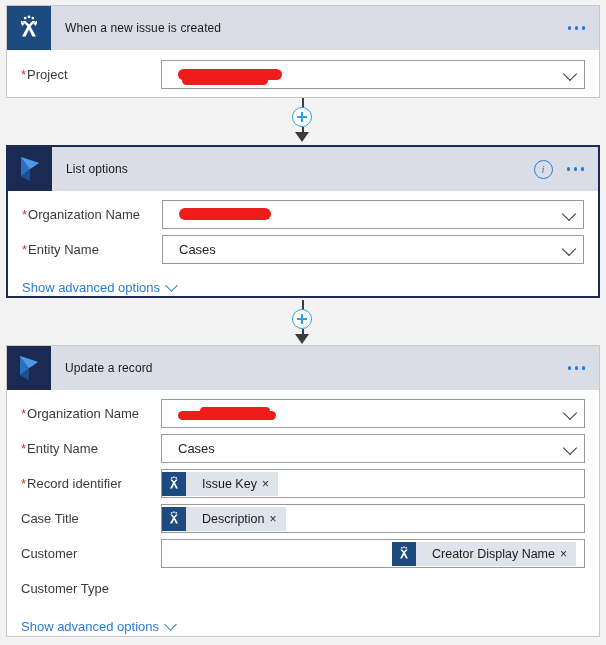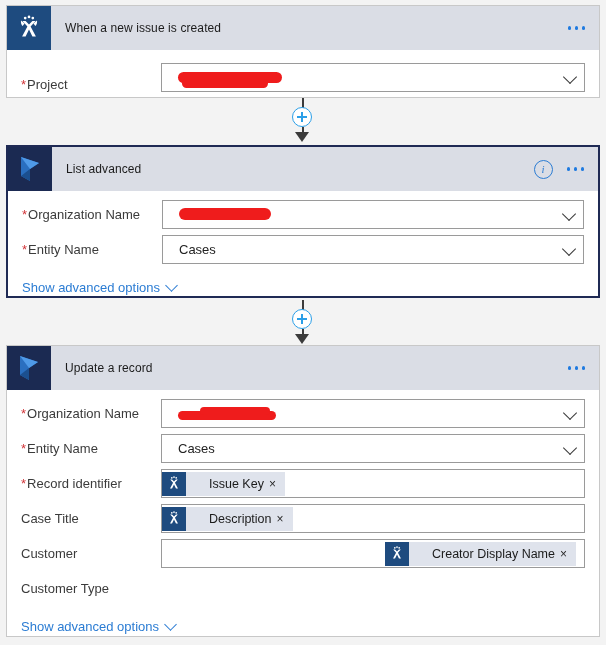--- a/index.html
+++ b/index.html
@@ -176,21 +176,21 @@
     height: 24px;
     flex: 0 0 24px;
     background: #1e4b7f;
     display: flex;
     align-items: center;
     justify-content: center;
   }
   .token-text {
     font-size: 12.5px;
     color: #1b1b1b;
-    padding: 0 5px 0 23px;
+    padding: 0 5px 0 16px;
     white-space: nowrap;
   }
   .token-x {
     font-size: 12px;
     color: #2b2b2b;
     padding-right: 9px;
     cursor: pointer;
     line-height: 1;
   }
 
@@ -281,21 +281,21 @@
       <div class="card-title">When a new issue is created</div>
       <div class="hdr-actions">
         <div class="ellipsis">
             <i></i>
             <i></i>
             <i></i>
           </div>
       </div>
     </div>
     <div class="card-body">
-      <div class="field-row" style="margin-top:7px;align-items:flex-end;">
+      <div class="field-row" style="margin-top:7px;">
         <div class="field-label">
           <span class="req">*</span><span>Project</span>
         </div>
         <div class="field-control">
           <span class="redacted" style="width:105px;">
             <span class="blob" style="width:104px;height:11px;top:1px;"></span>
             <span class="blob" style="width:86px;height:9px;top:8px;left:4px;"></span>
           </span>
           <span class="chev"></span>
         </div>
@@ -312,21 +312,21 @@
 
   <div class="card selected" style="left:6px; top:145px; width:594px; height:153px;">
     <div class="card-header">
       <div class="card-icon d365">
         <svg width="24" height="28" viewBox="0 0 24 28" aria-hidden="true">
           <path d="M3 2 L21 8 L12 14 L12 26 L3 21 Z" fill="#2a6fc0"></path>
           <path d="M3 2 L21 8 L12 14 Z" fill="#4f9ae8"></path>
           <path d="M12 14 L12 26 L3 21 Z" fill="#1b4f8f"></path>
         </svg>
       </div>
-      <div class="card-title">List advanced</div>
+      <div class="card-title">List options</div>
       <div class="hdr-actions">
         <div class="info-icon">i</div>
         <div class="ellipsis">
             <i></i>
             <i></i>
             <i></i>
           </div>
       </div>
     </div>
     <div class="card-body">

